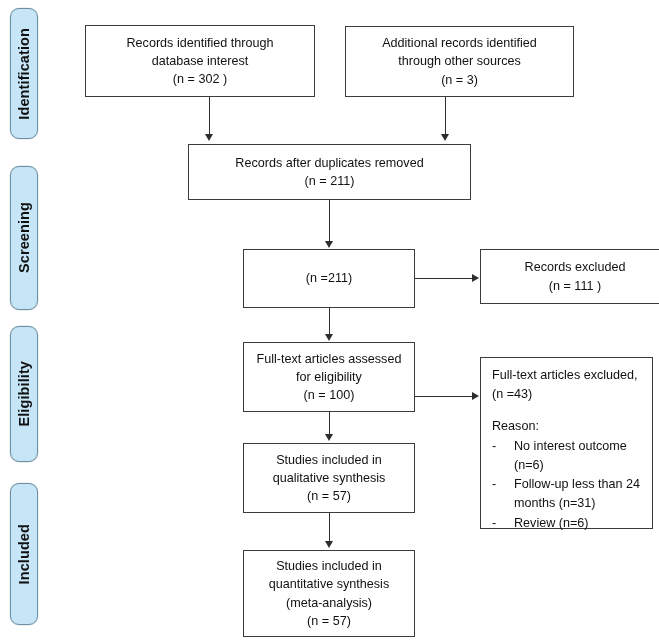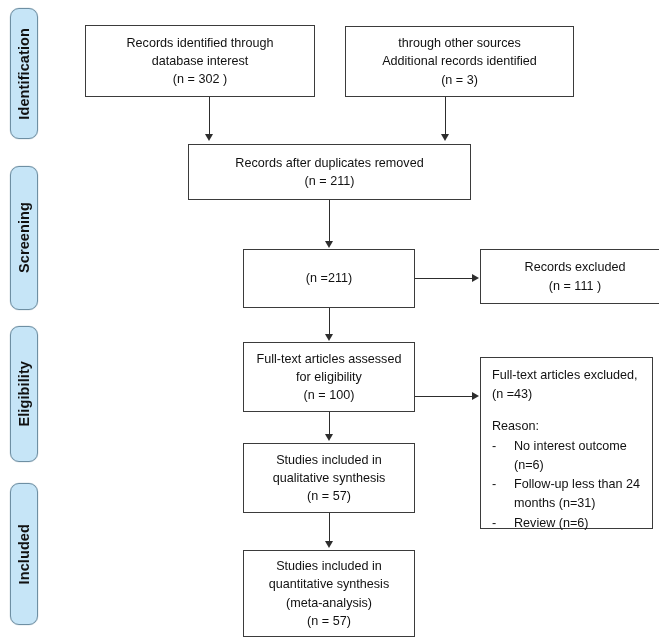--- a/index.html
+++ b/index.html
@@ -152,22 +152,22 @@
     <span class="stage-label">Included</span>
   </div>
 
   <div class="flow-box" style="left:85px; top:25px; width:230px; height:72px;">
     <span class="line">Records identified through</span>
     <span class="line">database interest</span>
     <span class="line">(n = 302 )</span>
   </div>
 
   <div class="flow-box" style="left:345px; top:26px; width:229px; height:71px;">
+    <span class="line">Additional records identified</span>
     <span class="line">through other sources</span>
-    <span class="line">Additional records identified</span>
     <span class="line">(n = 3)</span>
   </div>
 
   <div class="vline" style="left:209px; top:97px; height:38px;"></div>
   <div class="arrow-down" style="left:204.5px; top:134px;"></div>
 
   <div class="vline" style="left:445px; top:97px; height:38px;"></div>
   <div class="arrow-down" style="left:440.5px; top:134px;"></div>
 
   <div class="flow-box" style="left:188px; top:144px; width:283px; height:56px;text-align:center;">

